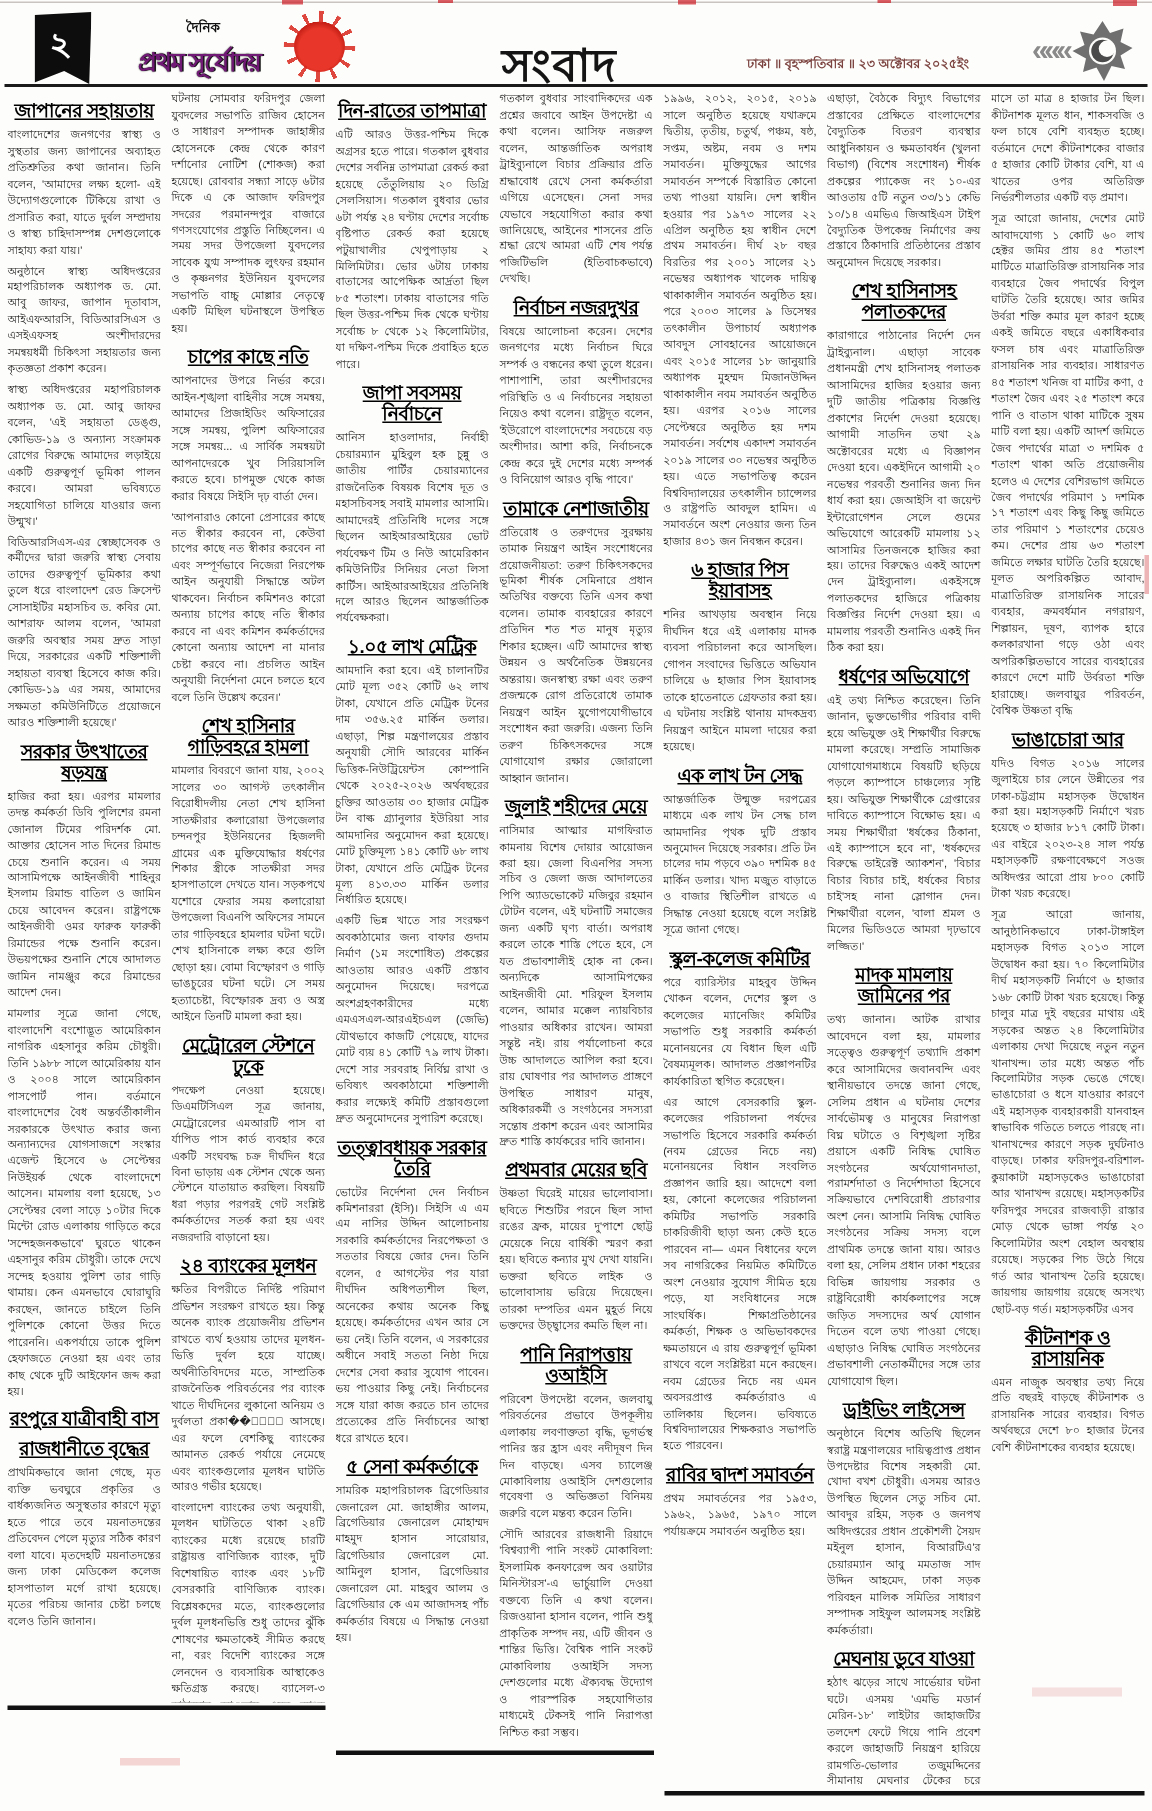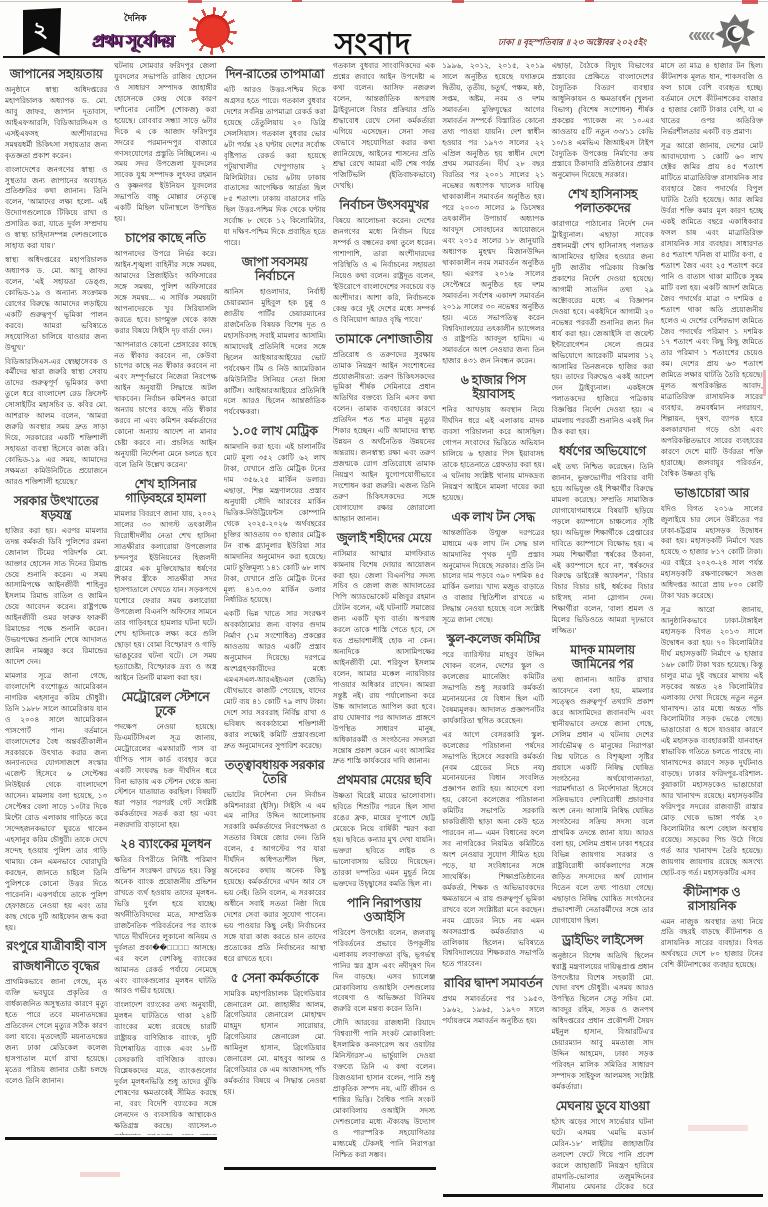--- a/index.html
+++ b/index.html
@@ -21,32 +21,32 @@
               background:repeating-conic-gradient(#d8281e 0 7deg, rgba(0,0,0,0) 7deg 30deg);opacity:.85;
               -webkit-mask:radial-gradient(circle,transparent 0 46%,#000 47% 72%,transparent 73%);
               mask:radial-gradient(circle,transparent 0 46%,#000 47% 72%,transparent 73%);}
   #brand .title{position:absolute;left:0px;top:23px;width:250px;font-size:17px;line-height:1;
               font-weight:800;color:#701a75;z-index:2;letter-spacing:-1px;
               text-shadow:0 0 1px #000, 1px 0 0 #222;}
   #section-title{position:absolute;left:288px;top:20px;width:170px;text-align:center;
               font-family:Liberation Sans, sans-serif;
               font-size:30px;font-weight:600;color:#141414;letter-spacing:1px;}
   #dateline{position:absolute;left:492px;top:36px;width:160px;font-size:8.5px;color:#7c4440;
-              font-weight:bold;text-align:center;font-style:italic;}
+              font-weight:bold;text-align:center;}
   #ornament{position:absolute;left:688px;top:14px;width:76px;height:40px;display:flex;align-items:center;}
   #ornament .chevrons{font-size:20px;color:#8a8a8a;letter-spacing:-3px;font-weight:bold;margin-right:2px;}
   #mast-rule{position:absolute;left:3px;top:56px;width:762px;height:2px;background:#1a1a1a;}
   
   #columns{position:absolute;left:5px;top:61px;width:758px;display:flex;gap:7px;align-items:flex-start;}
   .col{flex:1 1 0;min-width:0;overflow:hidden;}
   .col:nth-child(-n+2){height:1074px;}
   .col:nth-child(3),.col:nth-child(4){height:1104px;}
   .col:nth-child(n+5){height:1129px;}
-  .headline{font-size:12.5px;line-height:1.12;font-weight:800;color:#404040;text-align:center;
-            margin:6px 0 4px 0;letter-spacing:-0.3px;}
+  .headline{font-size:12.5px;line-height:1.12;font-weight:800;color:#000000;text-align:center;
+            margin:6px 0 4px 0;letter-spacing:-0.3px;text-decoration:underline;}
   .para{font-size:7.3px;line-height:1.5;text-align:justify;margin:0 0 3px 0;color:#222;
         word-spacing:0.4px;}
   
   .bottom-rule{position:absolute;background:#111;height:3px;}
   #rule-a{left:5px;top:1137px;width:212px;}
   #rule-b{left:224px;top:1167px;width:212px;}
   #rule-c{left:443px;top:1194px;width:320px;}
 </style>
 </head>
 <body>
@@ -82,22 +82,22 @@
         <circle cx="21" cy="21" r="7.5" fill="#4a4a4a"></circle>
         <circle cx="24" cy="19.5" r="5.5" fill="#fdfdfb"></circle>
       </svg>
     </div>
   </div>
   <div id="mast-rule"></div>
 
   <div id="columns">
       <div class="col">
         <h2 class="headline">জাপানের সহায়তায়</h2>
+        <p class="para">বাংলাদেশের জনগণের স্বাস্থ্য ও সুস্থতার জন্য জাপানের অব্যাহত প্রতিশ্রুতির কথা জানান। তিনি বলেন, 'আমাদের লক্ষ্য হলো- এই উদ্যোগগুলোকে টিকিয়ে রাখা ও প্রসারিত করা, যাতে দুর্বল সম্প্রদায় ও স্বাস্থ্য চাহিদাসম্পন্ন দেশগুলোকে সাহায্য করা যায়।'</p>
         <p class="para">অনুষ্ঠানে স্বাস্থ্য অধিদপ্তরের মহাপরিচালক অধ্যাপক ড. মো. আবু জাফর, জাপান দূতাবাস, আইএফআরসি, বিডিআরসিএস ও এসইএফসহ অংশীদারদের সমন্বয়ধর্মী চিকিৎসা সহায়তার জন্য কৃতজ্ঞতা প্রকাশ করেন।</p>
-        <p class="para">বাংলাদেশের জনগণের স্বাস্থ্য ও সুস্থতার জন্য জাপানের অব্যাহত প্রতিশ্রুতির কথা জানান। তিনি বলেন, 'আমাদের লক্ষ্য হলো- এই উদ্যোগগুলোকে টিকিয়ে রাখা ও প্রসারিত করা, যাতে দুর্বল সম্প্রদায় ও স্বাস্থ্য চাহিদাসম্পন্ন দেশগুলোকে সাহায্য করা যায়।'</p>
         <p class="para">স্বাস্থ্য অধিদপ্তরের মহাপরিচালক অধ্যাপক ড. মো. আবু জাফর বলেন, 'এই সহায়তা ডেঙ্গু, কোভিড-১৯ ও অন্যান্য সংক্রামক রোগের বিরুদ্ধে আমাদের লড়াইয়ে একটি গুরুত্বপূর্ণ ভূমিকা পালন করবে। আমরা ভবিষ্যতে সহযোগিতা চালিয়ে যাওয়ার জন্য উন্মুখ।'</p>
         <p class="para">বিডিআরসিএস-এর স্বেচ্ছাসেবক ও কর্মীদের দ্বারা জরুরি স্বাস্থ্য সেবায় তাদের গুরুত্বপূর্ণ ভূমিকার কথা তুলে ধরে বাংলাদেশ রেড ক্রিসেন্ট সোসাইটির মহাসচিব ড. কবির মো. আশরাফ আলম বলেন, 'আমরা জরুরি অবস্থার সময় দ্রুত সাড়া দিয়ে, সরকারের একটি শক্তিশালী সহায়তা ব্যবস্থা হিসেবে কাজ করি। কোভিড-১৯ এর সময়, আমাদের সক্ষমতা কমিউনিটিতে প্রয়োজনে আরও শক্তিশালী হয়েছে।'</p>
         <h2 class="headline">সরকার উৎখাতের ষড়যন্ত্র</h2>
         <p class="para">হাজির করা হয়। এরপর মামলার তদন্ত কর্মকর্তা ডিবি পুলিশের রমনা জোনাল টিমের পরিদর্শক মো. আক্তার হোসেন সাত দিনের রিমান্ড চেয়ে শুনানি করেন। এ সময় আসামিপক্ষে আইনজীবী শাহিনুর ইসলাম রিমান্ড বাতিল ও জামিন চেয়ে আবেদন করেন। রাষ্ট্রপক্ষে আইনজীবী ওমর ফারুক ফারুকী রিমান্ডের পক্ষে শুনানি করেন। উভয়পক্ষের শুনানি শেষে আদালত জামিন নামঞ্জুর করে রিমান্ডের আদেশ দেন।</p>
         <p class="para">মামলার সূত্রে জানা গেছে, বাংলাদেশি বংশোদ্ভূত আমেরিকান নাগরিক এহসানুর করিম চৌধুরী। তিনি ১৯৮৮ সালে আমেরিকায় যান ও ২০০৪ সালে আমেরিকান পাসপোর্ট পান। বর্তমানে বাংলাদেশের বৈধ অন্তর্বর্তীকালীন সরকারকে উৎখাত করার জন্য অন্যান্যদের যোগসাজশে সংস্কার এজেন্ট হিসেবে ৬ সেপ্টেম্বর নিউইয়র্ক থেকে বাংলাদেশে আসেন। মামলায় বলা হয়েছে, ১৩ সেপ্টেম্বর বেলা সাড়ে ১০টার দিকে মিন্টো রোড এলাকায় গাড়িতে করে 'সন্দেহজনকভাবে' ঘুরতে থাকেন এহসানুর করিম চৌধুরী। তাকে দেখে সন্দেহ হওয়ায় পুলিশ তার গাড়ি থামায়। কেন এমনভাবে ঘোরাঘুরি করছেন, জানতে চাইলে তিনি পুলিশকে কোনো উত্তর দিতে পারেননি। একপর্যায়ে তাকে পুলিশ হেফাজতে নেওয়া হয় এবং তার কাছ থেকে দুটি আইফোন জব্দ করা হয়।</p>
         <h2 class="headline">রংপুরে যাত্রীবাহী বাস</h2>
         <h2 class="headline">রাজধানীতে বৃদ্ধের</h2>
         <p class="para">প্রাথমিকভাবে জানা গেছে, মৃত ব্যক্তি ভবঘুরে প্রকৃতির ও বার্ধক্যজনিত অসুস্থতার কারণে মৃত্যু হতে পারে তবে ময়নাতদন্তের প্রতিবেদন পেলে মৃত্যুর সঠিক কারণ বলা যাবে। মৃতদেহটি ময়নাতদন্তের জন্য ঢাকা মেডিকেল কলেজ হাসপাতাল মর্গে রাখা হয়েছে। মৃতের পরিচয় জানার চেষ্টা চলছে বলেও তিনি জানান।</p>
       </div>
       <div class="col">
@@ -121,21 +121,21 @@
         <h2 class="headline">১.০৫ লাখ মেট্রিক</h2>
         <p class="para">আমদানি করা হবে। এই চালানটির মোট মূল্য ৩৫২ কোটি ৬২ লাখ টাকা, যেখানে প্রতি মেট্রিক টনের দাম ৩৫৬.২৫ মার্কিন ডলার। এছাড়া, শিল্প মন্ত্রণালয়ের প্রস্তাব অনুযায়ী সৌদি আরবের মার্কিন ভিত্তিক-নিউট্রিয়েন্টস কোম্পানি থেকে ২০২৫-২০২৬ অর্থবছরের চুক্তির আওতায় ৩০ হাজার মেট্রিক টন বাল্ক গ্র্যানুলার ইউরিয়া সার আমদানির অনুমোদন করা হয়েছে। মোট চুক্তিমূল্য ১৪১ কোটি ৬৮ লাখ টাকা, যেখানে প্রতি মেট্রিক টনের মূল্য ৪১৩.৩৩ মার্কিন ডলার নির্ধারিত হয়েছে।</p>
         <p class="para">একটি ভিন্ন খাতে সার সংরক্ষণ অবকাঠামোর জন্য বাফার গুদাম নির্মাণ (১ম সংশোধিত) প্রকল্পের আওতায় আরও একটি প্রস্তাব অনুমোদন দিয়েছে। দরপত্রে অংশগ্রহণকারীদের মধ্যে এমএসএল-আরএইচএল (জেভি) যৌথভাবে কাজটি পেয়েছে, যাদের মোট ব্যয় ৪১ কোটি ৭৯ লাখ টাকা। দেশে সার সরবরাহ নির্বিঘ্ন রাখা ও ভবিষ্যৎ অবকাঠামো শক্তিশালী করার লক্ষ্যেই কমিটি প্রস্তাবগুলো দ্রুত অনুমোদনের সুপারিশ করেছে।</p>
         <h2 class="headline">তত্ত্বাবধায়ক সরকার তৈরি</h2>
         <p class="para">ভোটের নির্দেশনা দেন নির্বাচন কমিশনাররা (ইসি)। সিইসি এ এম এম নাসির উদ্দিন আলোচনায় সরকারি কর্মকর্তাদের নিরপেক্ষতা ও সততার বিষয়ে জোর দেন। তিনি বলেন, ৫ আগস্টের পর যারা দীর্ঘদিন অধিপত্যশীল ছিল, অনেকের কথায় অনেক কিছু হয়েছে। কর্মকর্তাদের এখন আর সে ভয় নেই। তিনি বলেন, এ সরকারের অধীনে সবাই সততা নিষ্ঠা দিয়ে দেশের সেবা করার সুযোগ পাবেন। ভয় পাওয়ার কিছু নেই। নির্বাচনের সঙ্গে যারা কাজ করতে চান তাদের প্রত্যেকের প্রতি নির্বাচনের আস্থা ধরে রাখতে হবে।</p>
         <h2 class="headline">৫ সেনা কর্মকর্তাকে</h2>
         <p class="para">সামরিক মহাপরিচালক ব্রিগেডিয়ার জেনারেল মো. জাহাঙ্গীর আলম, ব্রিগেডিয়ার জেনারেল মোহাম্মদ মাহমুদ হাসান সারোয়ার, ব্রিগেডিয়ার জেনারেল মো. আমিনুল হাসান, ব্রিগেডিয়ার জেনারেল মো. মাহবুব আলম ও ব্রিগেডিয়ার কে এম আজাদসহ পাঁচ কর্মকর্তার বিষয়ে এ সিদ্ধান্ত নেওয়া হয়।</p>
       </div>
       <div class="col">
         <p class="para">গতকাল বুধবার সাংবাদিকদের এক প্রশ্নের জবাবে আইন উপদেষ্টা এ কথা বলেন। আসিফ নজরুল বলেন, আন্তর্জাতিক অপরাধ ট্রাইব্যুনালে বিচার প্রক্রিয়ার প্রতি শ্রদ্ধাবোধ রেখে সেনা কর্মকর্তারা এগিয়ে এসেছেন। সেনা সদর যেভাবে সহযোগিতা করার কথা জানিয়েছে, আইনের শাসনের প্রতি শ্রদ্ধা রেখে আমরা এটি শেষ পর্যন্ত পজিটিভলি (ইতিবাচকভাবে) দেখছি।</p>
-        <h2 class="headline">নির্বাচন উৎসবমুখর</h2>
+        <h2 class="headline">নির্বাচন নজরদুখর</h2>
         <p class="para">বিষয়ে আলোচনা করেন। দেশের জনগণের মধ্যে নির্বাচন ঘিরে সম্পর্ক ও বন্ধনের কথা তুলে ধরেন। পাশাপাশি, তারা অংশীদারদের পরিস্থিতি ও এ নির্বাচনের সহায়তা নিয়েও কথা বলেন। রাষ্ট্রদূত বলেন, 'ইউরোপে বাংলাদেশের সবচেয়ে বড় অংশীদার। আশা করি, নির্বাচনকে কেন্দ্র করে দুই দেশের মধ্যে সম্পর্ক ও বিনিয়োগ আরও বৃদ্ধি পাবে।'</p>
         <h2 class="headline">তামাকে নেশাজাতীয়</h2>
         <p class="para">প্রতিরোধ ও তরুণদের সুরক্ষায় তামাক নিয়ন্ত্রণ আইন সংশোধনের প্রয়োজনীয়তা: তরুণ চিকিৎসকদের ভূমিকা শীর্ষক সেমিনারে প্রধান অতিথির বক্তব্যে তিনি এসব কথা বলেন। তামাক ব্যবহারের কারণে প্রতিদিন শত শত মানুষ মৃত্যুর শিকার হচ্ছেন। এটি আমাদের স্বাস্থ্য উন্নয়ন ও অর্থনৈতিক উন্নয়নের অন্তরায়। জনস্বাস্থ্য রক্ষা এবং তরুণ প্রজন্মকে রোগ প্রতিরোধে তামাক নিয়ন্ত্রণ আইন যুগোপযোগীভাবে সংশোধন করা জরুরি। এজন্য তিনি তরুণ চিকিৎসকদের সঙ্গে যোগাযোগ রক্ষার জোরালো আহ্বান জানান।</p>
         <h2 class="headline">জুলাই শহীদের মেয়ে</h2>
         <p class="para">নাসিমার আত্মার মাগফিরাত কামনায় বিশেষ দোয়ার আয়োজন করা হয়। জেলা বিএনপির সদস্য সচিব ও জেলা জজ আদালতের পিপি অ্যাডভোকেট মজিবুর রহমান টোটন বলেন, এই ঘটনাটি সমাজের জন্য একটি ঘৃণ্য বার্তা। অপরাধ করলে তাকে শাস্তি পেতে হবে, সে যত প্রভাবশালীই হোক না কেন। অন্যদিকে আসামিপক্ষের আইনজীবী মো. শরিফুল ইসলাম বলেন, আমার মক্কেল ন্যায়বিচার পাওয়ার অধিকার রাখেন। আমরা সন্তুষ্ট নই। রায় পর্যালোচনা করে উচ্চ আদালতে আপিল করা হবে। রায় ঘোষণার পর আদালত প্রাঙ্গণে উপস্থিত সাধারণ মানুষ, অধিকারকর্মী ও সংগঠনের সদস্যরা সন্তোষ প্রকাশ করেন এবং আসামির দ্রুত শাস্তি কার্যকরের দাবি জানান।</p>
         <h2 class="headline">প্রথমবার মেয়ের ছবি</h2>
         <p class="para">উষ্ণতা ঘিরেই মায়ের ভালোবাসা। ছবিতে শিশুটির পরনে ছিল সাদা রঙের ফ্রক, মায়ের দু'পাশে ছোট্ট মেয়েকে নিয়ে বার্ষিকী স্মরণ করা হয়। ছবিতে কন্যার মুখ দেখা যায়নি। ভক্তরা ছবিতে লাইক ও ভালোবাসায় ভরিয়ে দিয়েছেন। তারকা দম্পতির এমন মুহূর্ত নিয়ে ভক্তদের উচ্ছ্বাসের কমতি ছিল না।</p>
         <h2 class="headline">পানি নিরাপত্তায় ওআইসি</h2>
         <p class="para">পরিবেশ উপদেষ্টা বলেন, জলবায়ু পরিবর্তনের প্রভাবে উপকূলীয় এলাকায় লবণাক্ততা বৃদ্ধি, ভূগর্ভস্থ পানির স্তর হ্রাস এবং নদীদূষণ দিন দিন বাড়ছে। এসব চ্যালেঞ্জ মোকাবিলায় ওআইসি দেশগুলোর গবেষণা ও অভিজ্ঞতা বিনিময় জরুরি বলে মন্তব্য করেন তিনি।</p>
         <p class="para">সৌদি আরবের রাজধানী রিয়াদে 'বিশ্বব্যাপী পানি সংকট মোকাবিলা: ইসলামিক কনফারেন্স অব ওয়াটার মিনিস্টারস'-এ ভার্চুয়ালি দেওয়া বক্তব্যে তিনি এ কথা বলেন। রিজওয়ানা হাসান বলেন, পানি শুধু প্রাকৃতিক সম্পদ নয়, এটি জীবন ও শান্তির ভিত্তি। বৈশ্বিক পানি সংকট মোকাবিলায় ওআইসি সদস্য দেশগুলোর মধ্যে ঐক্যবদ্ধ উদ্যোগ ও পারস্পরিক সহযোগিতার মাধ্যমেই টেকসই পানি নিরাপত্তা নিশ্চিত করা সম্ভব।</p>

